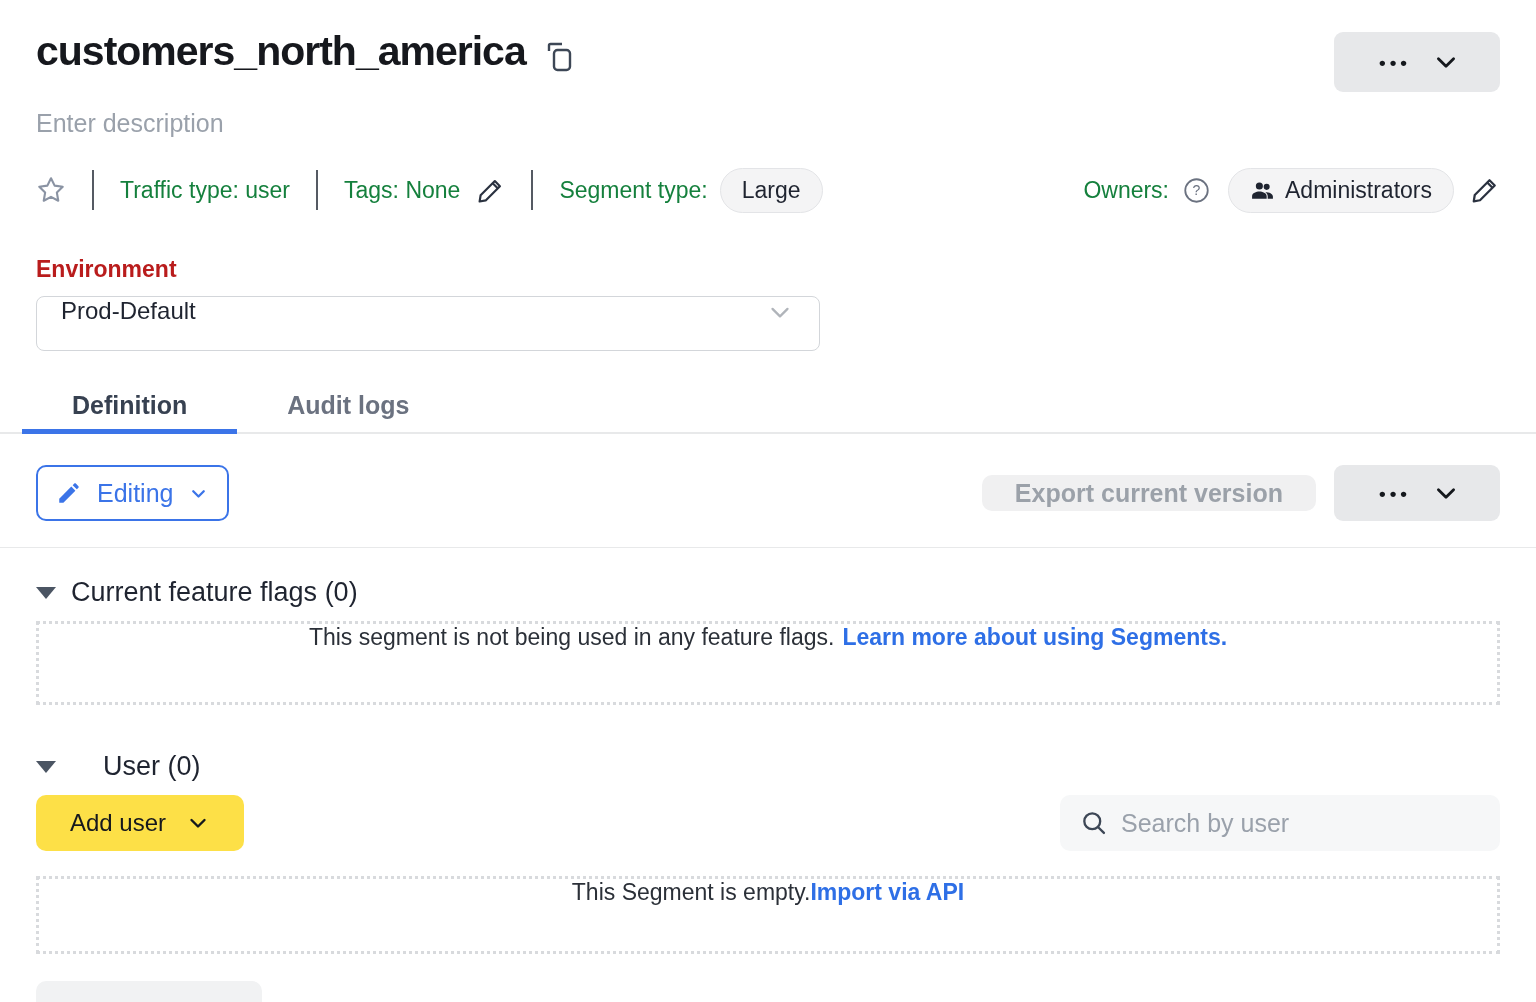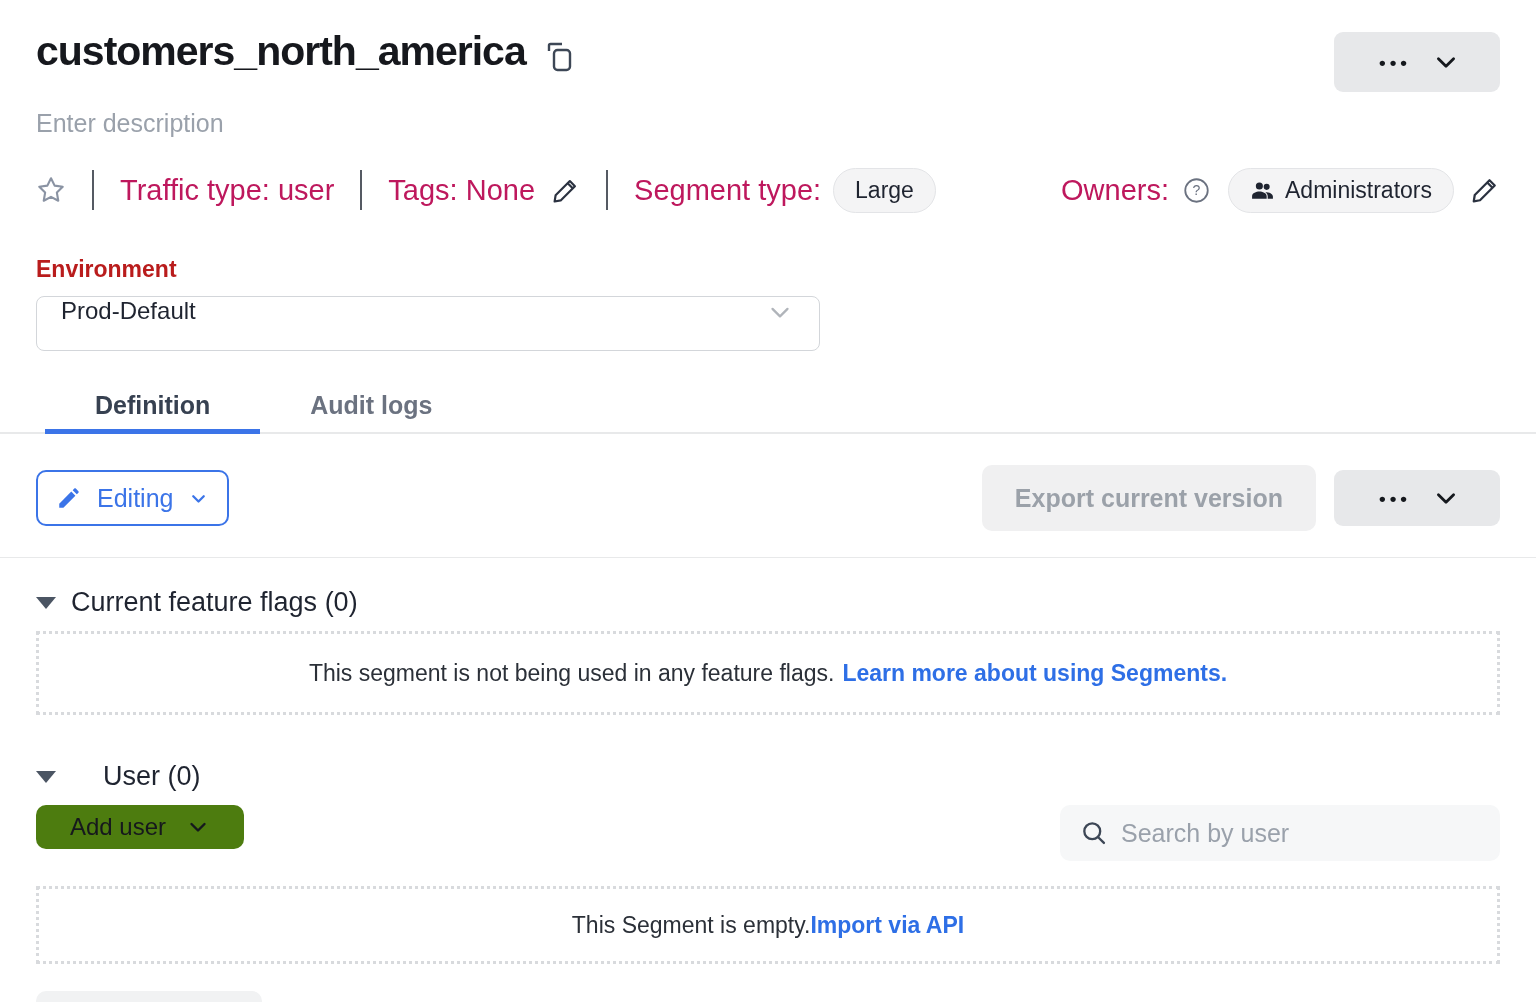--- a/index.html
+++ b/index.html
@@ -13,75 +13,75 @@
   .copy-btn { margin-left: 20px; margin-top: 14px; cursor: pointer; background: none; border: none; }
   .more-btn { margin-left: auto; margin-top: 4px; width: 166px; height: 60px; background: #e7e8ea;
               border: none; border-radius: 9px; display: flex; align-items: center; justify-content: center;
               gap: 22px; cursor: pointer; }
   .dots { font-size: 19px; font-weight: 900; letter-spacing: 4px; color: #15181d; line-height: 1; padding-left: 4px; }
 
   .description { margin-top: 17px; font-size: 25px; color: #9aa1ab; }
 
   .meta-row { margin-top: 29px; display: flex; align-items: center; height: 46px; }
   .vdiv { width: 2px; height: 40px; background: #555a63; margin: 0 26px; }
-  .meta-text { font-size: 29px; color: #be185d; }
+  .meta-text { font-size: 23px; color: #15803d; }
   .star-btn { background: none; border: none; cursor: pointer; display: flex; }
   .pencil-btn { background: none; border: none; cursor: pointer; display: flex; margin-left: 16px; }
   .pill { display: inline-flex; align-items: center; gap: 10px; background: #f4f4f5; border: 1px solid #e3e4e7;
           border-radius: 24px; padding: 0 21px; height: 45px; font-size: 23px; color: #1f2430; cursor: pointer; }
   .pill-plain { margin-left: 12px; }
   .meta-right { margin-left: auto; display: flex; align-items: center; }
   .q-icon { margin-left: 14px; display: flex; cursor: pointer; }
   .owners-pill { margin-left: 18px; }
 
   
   .env-label { margin-top: 43px; font-size: 23px; font-weight: 700; color: #b91c1c; }
   .env-select { margin-top: 13px; width: 784px; height: 55px; border: 1px solid #d3d6da; border-radius: 8px;
                 background: #fff; display: flex; padding: 0 24px; cursor: pointer; }
   .env-select-value { font-size: 24px; color: #1f2430; }
   .env-chevron { margin-left: auto; display: flex; }
 
   
-  .tabs { margin-top: 27px; display: flex; border-bottom: 2px solid #e8e9ea; width: calc(100% + 72px); margin-left: -36px; padding: 0 45px; }
+  .tabs { margin-top: 27px; display: flex; border-bottom: 2px solid #e8e9ea; width: calc(100% + 72px); margin-left: -36px; padding: 0 22px; }
   .tab { position: relative; height: 54px; display: flex; align-items: center; padding: 0 50px;
          font-size: 25px; font-weight: 600; color: #6b7280; cursor: pointer; }
   .tab.active { color: #374151; }
   .tab.active::after { content: ""; position: absolute; left: 0; right: 0; bottom: -2px; height: 5px;
                        background: var(--accent-blue, #3b74e8); }
 
   
   .toolbar { margin-top: 31px; display: flex; align-items: center; }
   .editing-btn { display: flex; align-items: center; gap: 15px; border: 2px solid var(--accent-blue, #3b74e8);
                  border-radius: 10px; background: #fff; padding: 0 18px; height: 56px; cursor: pointer; }
   .editing-label { font-size: 25px; font-weight: 500; color: var(--accent-blue, #3b74e8); }
   .toolbar-right { margin-left: auto; display: flex; align-items: center; gap: 18px; }
-  .export-btn { background: #f0f0f1; border: none; border-radius: 10px; height: 66px; padding: 0 33px;
+  .export-btn { background: #f0f0f1; border: none; border-radius: 10px; height: 36px; padding: 0 33px;
                 font-size: 25px; font-weight: 700; color: #9ba1a9; font-family: inherit; cursor: default; }
   .more-btn.small { margin: 0; height: 56px; }
 
   .hr { margin-top: 26px; border-top: 1px solid #e8e9ea; width: calc(100% + 72px); margin-left: -36px; }
 
   
   .section-head { display: flex; align-items: center; gap: 15px; cursor: pointer; }
   .section-head.flags { margin-top: 29px; }
   .section-head.user { margin-top: 46px; gap: 47px; }
   .caret { width: 0; height: 0; border-left: 10px solid transparent; border-right: 10px solid transparent;
            border-top: 12px solid #4b5563; }
   .section-title { font-size: 27px; color: #1f2430; }
 
-  .dotted-box { margin-top: 13px; border: 3px dotted #d8dadd; display: flex; align-items: center;
+  .dotted-box { margin-top: 13px; border: 3px dotted #d8dadd; display: flex; align-items: flex-start;
                 justify-content: center; font-size: 23px; color: #2b3038; }
   .dotted-box.flags { height: 84px; }
   .dotted-box.users { margin-top: 25px; height: 78px; }
   .box-link { color: var(--link-blue, #2e6fe6); font-weight: 700; cursor: pointer; }
   .box-link.spaced { margin-left: 8px; }
 
   .user-toolbar { margin-top: 13px; display: flex; align-items: flex-start; }
-  .adduser-btn { display: flex; align-items: center; gap: 20px; background: #4d7c0f; border: none;
-                 border-radius: 10px; height: 44px; padding: 0 34px; font-size: 24px; color: #16181d;
+  .adduser-btn { display: flex; align-items: center; gap: 20px; background: #fde047; border: none;
+                 border-radius: 10px; height: 56px; padding: 0 34px; font-size: 24px; color: #16181d;
                  font-family: inherit; cursor: pointer; }
   .search-field { margin-left: auto; width: 440px; height: 56px; background: #f6f7f8; border-radius: 10px;
                   display: flex; align-items: center; padding: 0 20px; justify-content: center; }
   .search-input { border: none; background: transparent; outline: none; font-size: 25px; color: #1f2430;
                   margin-left: 13px; width: 100%; font-family: inherit; }
   .search-input::placeholder { color: #9aa1ab; }
 
   .partial-btn { margin-top: 27px; width: 226px; height: 40px; background: #f1f2f3; border: none;
                  border-radius: 10px; cursor: pointer; }
 

